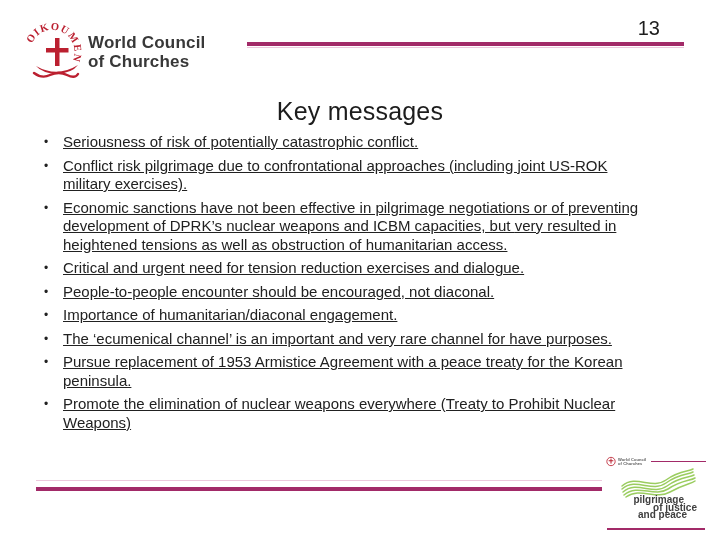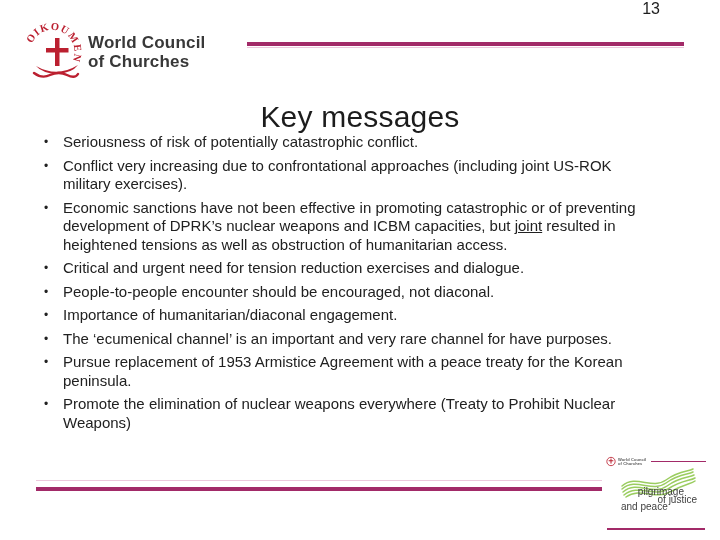--- a/index.html
+++ b/index.html
@@ -1,52 +1,52 @@
 <!DOCTYPE html>
 <html><head>
 <meta charset="utf-8">
 <style>
   html,body{margin:0;padding:0;background:#888;}
   .slide{
     position:relative; width:720px; height:540px; background:#ffffff;
     font-family:"Liberation Sans", sans-serif; overflow:hidden; margin:0 auto;
   }
   
-  .page-number{position:absolute; top:0; right:60px; font-size:16px; color:#1d1d1d;}
+  .page-number{position:absolute; top:17px; right:60px; font-size:20px; color:#1d1d1d;}
   
   .wcc-logo{position:absolute; left:24px; top:10px; display:flex; align-items:flex-start;}
   .wcc-emblem{width:60px; height:70px;}
   .wcc-name{margin-left:4px; margin-top:24px; font-weight:700; font-size:17px; line-height:18.5px; color:#383838; letter-spacing:0.2px;}
   
   .top-rule{position:absolute; left:247px; top:42px; width:437px;}
   .rule-thick{height:3.5px; background:#a22a68;}
   .rule-thin{height:1px; background:#ecc8dc; margin-top:1.5px;}
   
   .slide-title{position:absolute; left:0; top:80px; width:720px; text-align:center;
-    font-size:30px; color:#1c1c1c; font-weight:400; letter-spacing:0.2px;}
+    font-size:25px; color:#1c1c1c; font-weight:400; letter-spacing:0.2px;}
   
   .bullet-list{position:absolute; left:44px; top:133px; width:614px; margin:0; padding:0; list-style:none;}
   .bullet-list li{display:flex; margin:0 0 5px 0; font-size:15px; line-height:18.5px; color:#212121;}
   .bullet-list .bullet{flex:0 0 19px; font-size:12px; line-height:18.5px; color:#212121;}
-  .bullet-list .btext{flex:1 1 auto;}
+  .bullet-list .btext{flex:1 1 auto;text-decoration:underline;}
   .bullet-list .u{text-decoration:underline;}
   
   .bottom-rule-thin{position:absolute; left:36px; top:480px; width:569px; height:1px; background:#ecc8dc;}
   .bottom-rule-thick{position:absolute; left:36px; top:486.5px; width:571px; height:4px; background:#a22a68;}
   
   .pilgrim-box{position:absolute; left:602px; top:452px; width:112px; height:84px; background:#ffffff;}
   .pilgrim-head{position:absolute; left:4px; top:4px; right:8px; display:flex; align-items:center;}
   .mini-emblem{width:10px; height:11px; flex:0 0 auto;}
   .mini-name{font-size:4px; line-height:4px; font-weight:700; color:#5a5a5a; margin-left:2px; flex:0 0 auto; letter-spacing:0.1px;}
   .mini-rule{flex:1 1 auto; height:1.5px; background:#a22a68; margin-left:5px;}
   .pilgrim-waves{position:absolute; left:16px; top:14px; width:78px; height:32px;}
-  .pilgrim-tagline{position:absolute; left:2px; top:36px; width:100px; font-weight:400; color:#3f3f3f; font-size:10px; line-height:7.6px;}
+  .pilgrim-tagline{position:absolute; left:2px; top:44px; width:100px; font-weight:700; color:#3f3f3f; font-size:10px; line-height:7.6px;}
   .tag1{text-align:right; padding-right:20px;}
   .tag2{text-align:right; padding-right:7px;}
-  .tag3{text-align:left; padding-left:17px;}
+  .tag3{text-align:center; padding-left:17px;}
   .pilgrim-bottom-rule{position:absolute; left:5px; top:76px; width:98px; height:1.5px; background:#a22a68;}
 </style>
 </head>
 <body>
 
 <div class="slide">
 
   <div class="page-number">13</div>
 
   <div class="wcc-logo">
@@ -79,25 +79,25 @@
 
   <h1 class="slide-title">Key messages</h1>
 
   <ul class="bullet-list" id="bullet-list">
       <li>
         <span class="bullet">•</span>
         <span class="btext"><span>Seriousness of risk of potentially catastrophic conflict.</span></span>
       </li>
       <li>
         <span class="bullet">•</span>
-        <span class="btext"><span>Conflict very increasing due to confrontational approaches (including joint US-ROK military exercises).</span></span>
+        <span class="btext"><span>Conflict risk pilgrimage due to confrontational approaches (including joint US-ROK military exercises).</span></span>
       </li>
       <li>
         <span class="bullet">•</span>
-        <span class="btext"><span>Economic sanctions have not been effective in promoting catastrophic or of preventing development of DPRK’s nuclear weapons and ICBM capacities, but </span><span class="u">joint</span><span> resulted in heightened tensions as well as obstruction of humanitarian access.</span></span>
+        <span class="btext"><span>Economic sanctions have not been effective in pilgrimage negotiations or of preventing development of DPRK’s nuclear weapons and ICBM capacities, but </span><span class="u">very</span><span> resulted in heightened tensions as well as obstruction of humanitarian access.</span></span>
       </li>
       <li>
         <span class="bullet">•</span>
         <span class="btext"><span>Critical and urgent need for tension reduction exercises and dialogue.</span></span>
       </li>
       <li>
         <span class="bullet">•</span>
         <span class="btext"><span>People-to-people encounter should be encouraged, not diaconal.</span></span>
       </li>
       <li>

